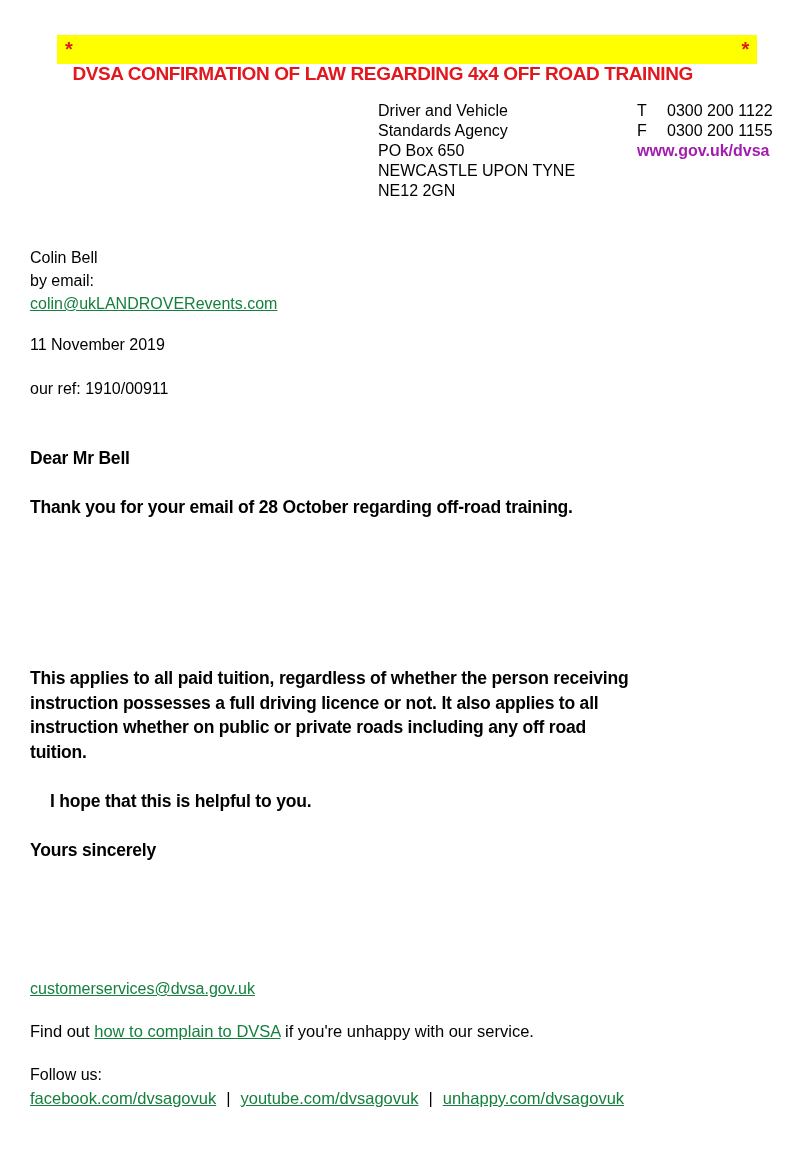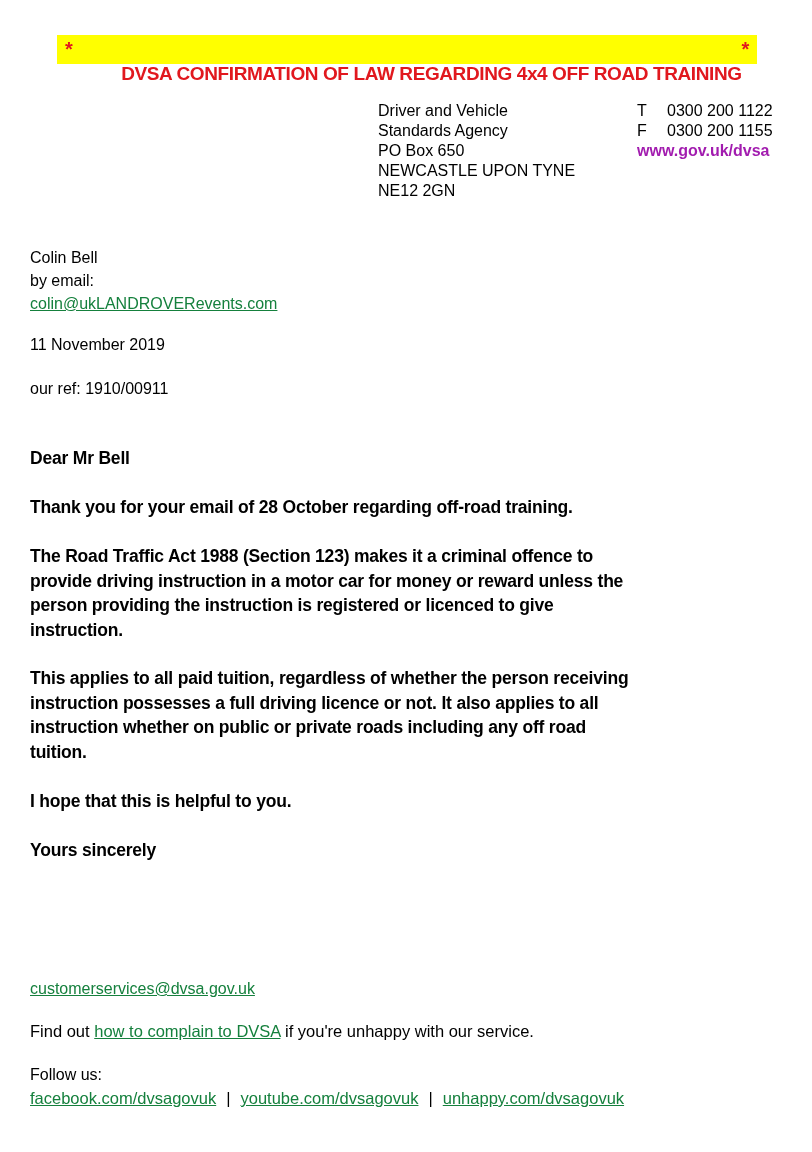--- a/index.html
+++ b/index.html
@@ -26,21 +26,21 @@
     box-sizing: border-box;
     padding: 0 8px;
   }
   .banner span {
     color: #e1181e;
     font-weight: bold;
     font-size: 19px;
     letter-spacing: -0.4px;
     white-space: nowrap;
   }
-  .banner .banner-text { flex: 1; text-align: right; margin-top: 48px; }
+  .banner .banner-text { flex: 1; text-align: left; margin-top: 48px; }
   .banner .star { font-size: 20px; line-height: 29px; }
 
   
   .sender {
     position: absolute;
     left: 378px;
     top: 101px;
     font-size: 16px;
     line-height: 20px;
     white-space: pre-line;
@@ -74,21 +74,21 @@
     font-weight: bold;
     font-size: 17.5px;
     line-height: 24.5px;
     letter-spacing: -0.2px;
     white-space: pre-line;
   }
   .salutation { top: 446px; text-align: right; }
   .p-thanks   { top: 495px; }
   .p-law      { top: 544px; }
   .p-applies  { top: 666px; }
-  .p-hope     { top: 789px; }
+  .p-hope     { top: 789px; margin-left: 20px; }
   .closing    { top: 838px; }
   .signature  { position: absolute; left: 30px; top: 886px; font-weight: bold;
                 font-size: 17.5px; line-height: 24.5px; letter-spacing: -0.2px; }
 
   
   .link { color: #15803d; text-decoration: underline; cursor: pointer; }
   .contact-email { position: absolute; left: 30px; top: 980px; font-size: 16px; }
   .complain { position: absolute; left: 30px; top: 1022px; font-size: 16.5px; }
   .follow   { position: absolute; left: 30px; top: 1066px; font-size: 16px; }
   .social   { position: absolute; left: 30px; top: 1089px; font-size: 16.5px; }
@@ -127,24 +127,20 @@
     <div>Colin Bell</div>
     <div>by email:</div>
     <a class="link">colin@ukLANDROVERevents.com</a>
   </div>
 
   <div class="date">11 November 2019</div>
   <div class="ref">our ref: 1910/00911</div>
 
   <div class="body-text salutation">Dear Mr Bell</div>
   <div class="body-text p-thanks">Thank you for your email of 28 October regarding off-road training.</div>
-  <div class="body-text p-law">The Road Traffic Act 1988 (Section 123) makes it a criminal offence to
-provide driving instruction in a motor car for money or reward unless the
-person providing the instruction is registered or licenced to give
-instruction.</div>
   <div class="body-text p-applies">This applies to all paid tuition, regardless of whether the person receiving
 instruction possesses a full driving licence or not. It also applies to all
 instruction whether on public or private roads including any off road
 tuition.</div>
   <div class="body-text p-hope">I hope that this is helpful to you.</div>
   <div class="body-text closing">Yours sincerely</div>
 
 
   <a class="link contact-email">customerservices@dvsa.gov.uk</a>
 

